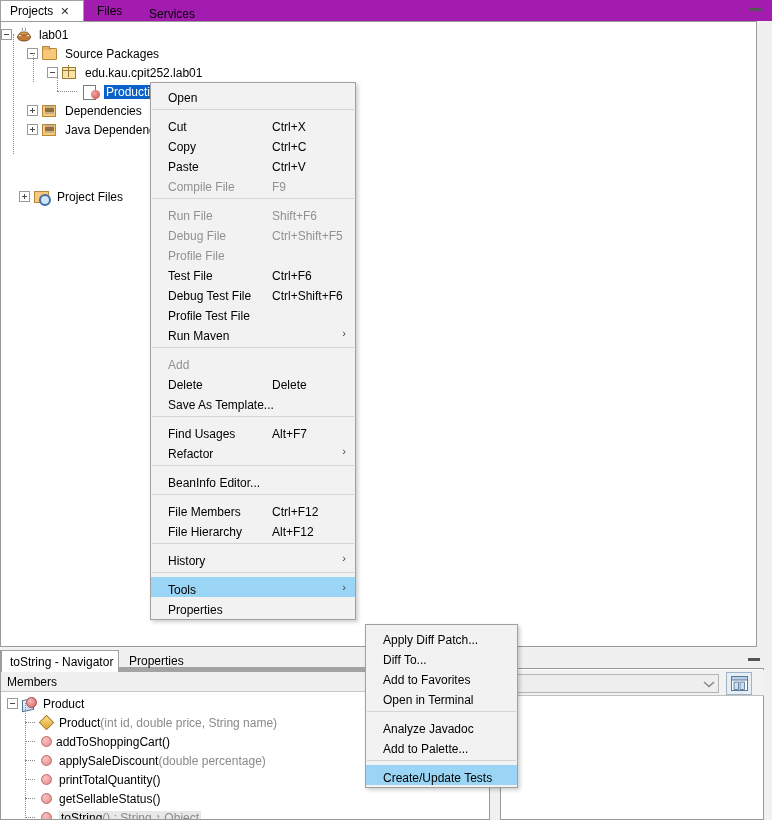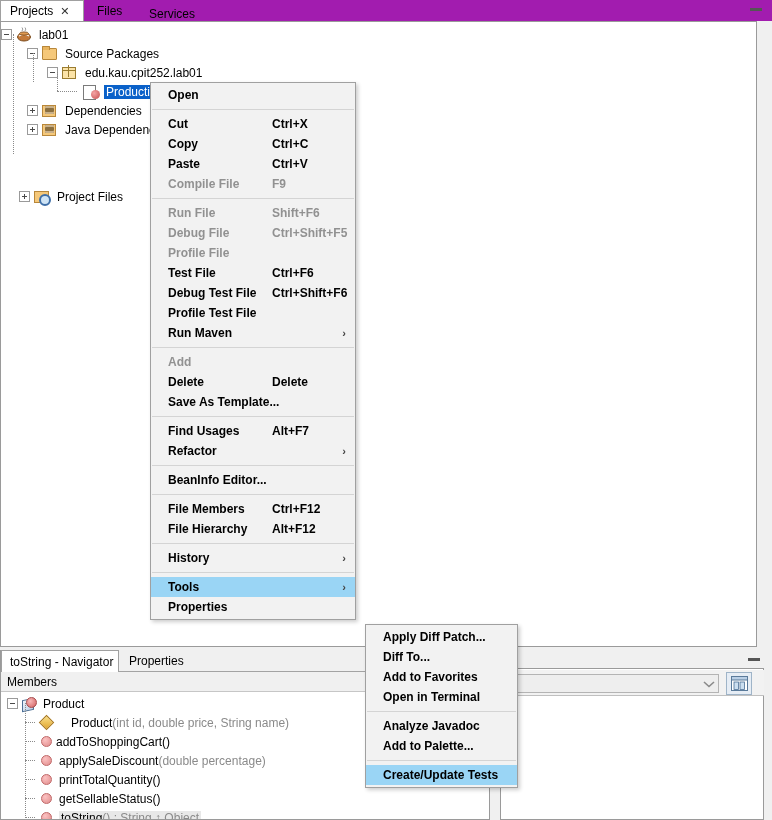--- a/index.html
+++ b/index.html
@@ -125,21 +125,21 @@
   }
 
   
   .bottom-left {
     position: absolute; left: 0; top: 650px; width: 490px; height: 170px;
     background: #ffffff; border: 1px solid #9a9a9a; border-top: none;
     overflow: hidden;
   }
   .nav-tabbar {
     position: absolute; left: 0; top: 0; width: 100%; height: 22px;
-    background: #f0f0f0; border-bottom: 1px solid #a3a3a3;
+    background: #f0f0f0; border-bottom: 5px solid #a3a3a3;
   }
   .nav-tab {
     position: absolute; top: 0; height: 22px; display: flex; align-items: center;
     padding: 0 8px; font-size: 12px; white-space: nowrap;
   }
   .nav-tab.active { background: #ffffff; border: 1px solid #a0a0a0; border-bottom: none; }
   .members-bar {
     position: absolute; left: 0; top: 22px; width: 100%; height: 20px;
     background: #f0f0f0; border-bottom: 1px solid #c6c6c6;
     display: flex; align-items: center; padding-left: 6px; font-size: 12px;
@@ -215,23 +215,23 @@
     border: 1px solid #a0a0a0;
     box-shadow: 2px 2px 4px rgba(0,0,0,0.20);
     padding: 2px 0;
     z-index: 50;
   }
   #ctx-main { left: 150px; top: 82px; width: 206px; }
   #ctx-sub  { left: 365px; top: 624px; width: 153px; z-index: 60; }
 
   .mi {
     position: relative; height: 20px;
-    display: flex; align-items: center;
+    display: flex; align-items: flex-end;
     padding: 0 10px 0 17px;
-    font-size: 12px; color: #000; white-space: nowrap; cursor: default; font-weight: bold;
+    font-size: 12px; color: #000; white-space: nowrap; cursor: default;
   }
   .mi.disabled { color: #919191; }
   .mi.selected { background: #9ad5f5; }
   .mi .accel {
     position: absolute; right: 10px; font-size: 12px;
   }
   #ctx-main .mi .accel { right: auto; left: 121px; }
   .mi.disabled .accel { color: #919191; }
   .mi .arrow {
     position: absolute; right: 9px; top: 50%; transform: translateY(-50%);
@@ -350,21 +350,21 @@
         <div class="ticon">
             <div class="ic-class"></div>
           </div>
         <span class="mlabel">Product</span>
       </div>
 
       <div class="mnode" style="padding-left:38px;">
         <div class="vline" style="left:24px; top:-10px; height:125px;"></div>
         <div class="dotline" style="left:24px; top:9px; width:10px;"></div>
         <div class="ic-ctor"></div>
-        <span class="mlabel" style="margin-left:17px;"><span>Product</span><span class="mtype">(int id, double price, String name)</span></span>
+        <span class="mlabel" style="margin-left:5px;"><span>Product</span><span class="mtype">(int id, double price, String name)</span></span>
       </div>
 
       <div class="mnode" style="padding-left:38px;">
         <div class="dotline" style="left:24px; top:9px; width:10px;"></div>
         <div class="ic-method"></div>
         <span class="mlabel" style="margin-left:2px;"><span>addToShoppingCart</span><span>()</span></span>
       </div>
 
       <div class="mnode" style="padding-left:38px;">
         <div class="dotline" style="left:24px; top:9px; width:10px;"></div>

